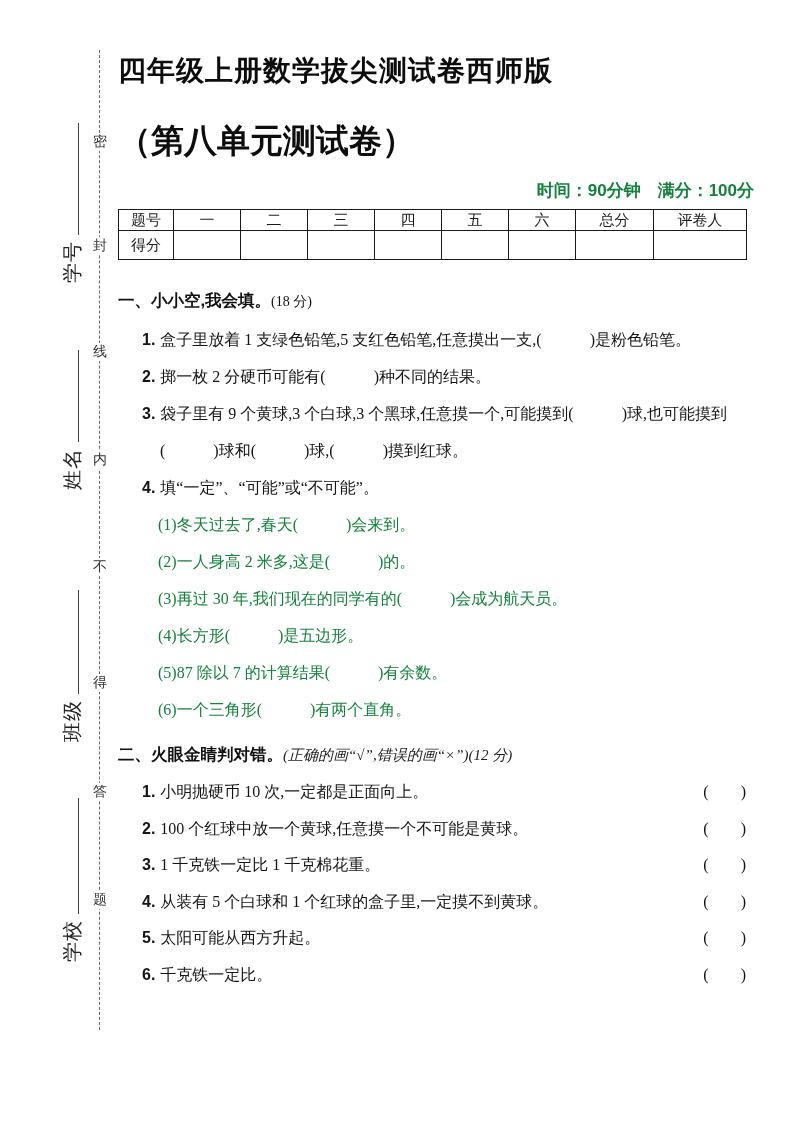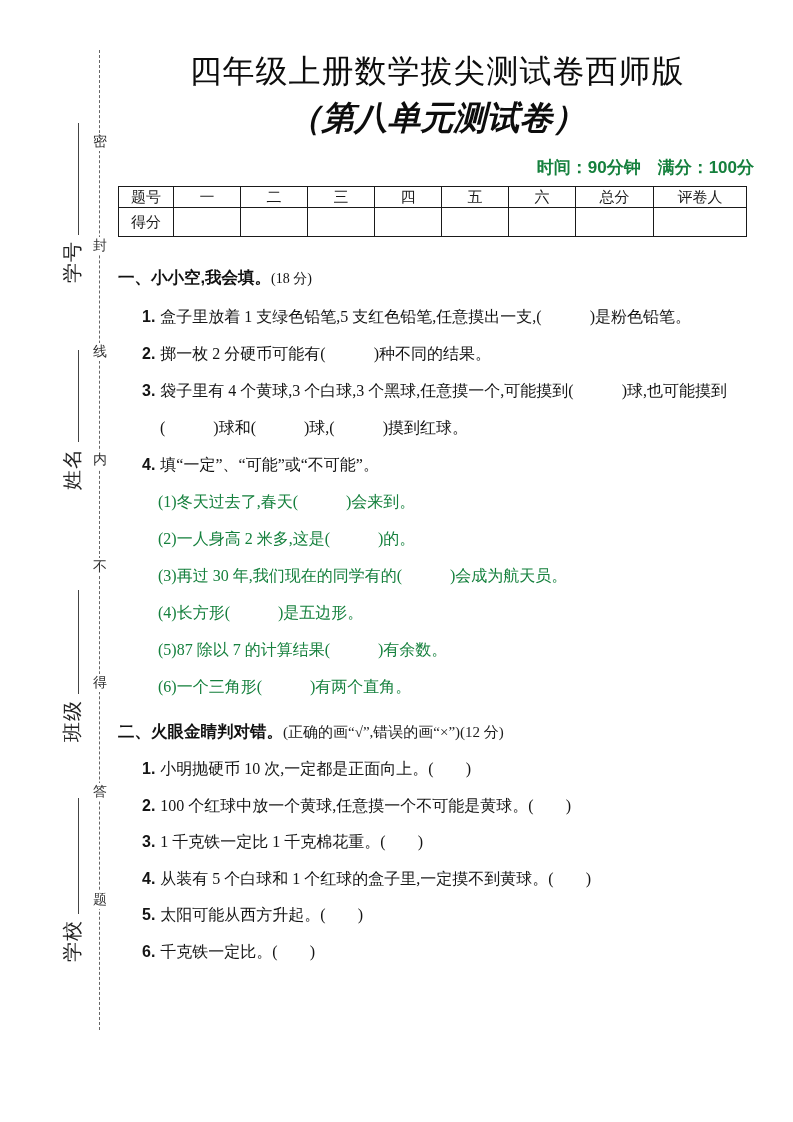--- a/index.html
+++ b/index.html
@@ -21,57 +21,57 @@
   .side-field {
     position:absolute; height:26px; line-height:26px; white-space:nowrap;
     transform:rotate(-90deg); text-align:center; color:#222;
   }
   .fl-label { font-size:20px; letter-spacing:1px; }
   .fl-line { display:inline-block; height:14px; border-bottom:1.2px solid #444; margin-left:6px; }
   
   main { position:absolute; left:118px; top:0; width:638px; }
   .title {
     margin-top:46px; font-family:"Liberation Sans","DejaVu Sans",sans-serif;
-    font-weight:400; font-size:32px; line-height:50px; text-align:center;
+    font-weight:700; font-size:28px; line-height:50px; text-align:left;
     color:#0d0d0d; letter-spacing:1px;
   }
   .subtitle {
-    margin-top:0; font-family:"Liberation Sans","DejaVu Sans",sans-serif;
-    font-weight:700; font-size:33px; line-height:44px; text-align:center; color:#0d0d0d;font-style:italic;
+    margin-top:23px; font-family:"Liberation Sans","DejaVu Sans",sans-serif;
+    font-weight:700; font-size:33px; line-height:44px; text-align:left; color:#0d0d0d;
   }
   .meta {
     margin:16px 2px 6px 0; text-align:right; font-size:17px; line-height:24px;
     font-family:"Liberation Sans","DejaVu Sans",sans-serif; font-weight:700; color:#15803d;
   }
   table.score { width:628px; border-collapse:collapse; table-layout:fixed; }
   table.score td {
     border:1.6px solid #1a1a1a; text-align:center; font-size:15px; color:#1a1a1a;
     height:21px; padding:0;
   }
   table.score tr.r2 td { height:29px; }
   
   section.sec1 { margin-top:27px; }
   section.sec2 { margin-top:13px; }
   .sec-head { font-size:16.5px; line-height:26px; color:#111; }
   .sec-head .hd {
     font-family:"Liberation Sans","DejaVu Sans",sans-serif; font-weight:700;
   }
   .sec-head .pts { font-weight:400; font-size:14px; }
-  .sec-head .note { font-size:15px; color:#1c1c1c; }
+  .sec-head .note { font-style:italic; font-size:15px; color:#1c1c1c; }
   .qlist { margin-top:6px; }
   .q {
     font-size:16px; line-height:37px; padding-left:42px; text-indent:-18px; color:#141414;
   }
   .q .num {
     font-family:"Liberation Sans","DejaVu Sans",sans-serif; font-weight:700;
     margin-right:5px;
   }
   .sub { font-size:16px; line-height:37px; padding-left:40px; color:#15803d; }
   .q2row {
-    display:flex; align-items:baseline;
+    display:flex; justify-content:space-between; align-items:baseline;
     font-size:16px; line-height:36.5px; padding-left:24px; padding-right:10px; color:#141414;
   }
   .q2row .num {
     font-family:"Liberation Sans","DejaVu Sans",sans-serif; font-weight:700; margin-right:5px;
   }
   .bracket { white-space:pre; }
 </style>
 </head>
 <body>
 
@@ -147,21 +147,21 @@
       <span class="hd">一、小小空,我会填。</span><span class="pts">(18 分)</span>
     </div>
     <div class="qlist">
       <div class="q">
         <span class="num">1.</span><span>盒子里放着 1 支绿色铅笔,5 支红色铅笔,任意摸出一支,(　　　)是粉色铅笔。</span>
       </div>
       <div class="q">
         <span class="num">2.</span><span>掷一枚 2 分硬币可能有(　　　)种不同的结果。</span>
       </div>
       <div class="q">
-        <span class="num">3.</span><span>袋子里有 4 个黄球,3 个白球,3 个黑球,任意摸一个,可能摸到(　　　)球,也可能摸到(　　　)球和(　　　)球,(　　　)摸到红球。</span>
+        <span class="num">3.</span><span>袋子里有 9 个黄球,3 个白球,3 个黑球,任意摸一个,可能摸到(　　　)球,也可能摸到(　　　)球和(　　　)球,(　　　)摸到红球。</span>
       </div>
       <div class="q">
         <span class="num">4.</span><span>填“一定”、“可能”或“不可能”。</span>
       </div>
       <div class="sub">(1)冬天过去了,春天(　　　)会来到。</div>
       <div class="sub">(2)一人身高 2 米多,这是(　　　)的。</div>
       <div class="sub">(3)再过 30 年,我们现在的同学有的(　　　)会成为航天员。</div>
       <div class="sub">(4)长方形(　　　)是五边形。</div>
       <div class="sub">(5)87 除以 7 的计算结果(　　　)有余数。</div>
       <div class="sub">(6)一个三角形(　　　)有两个直角。</div>

